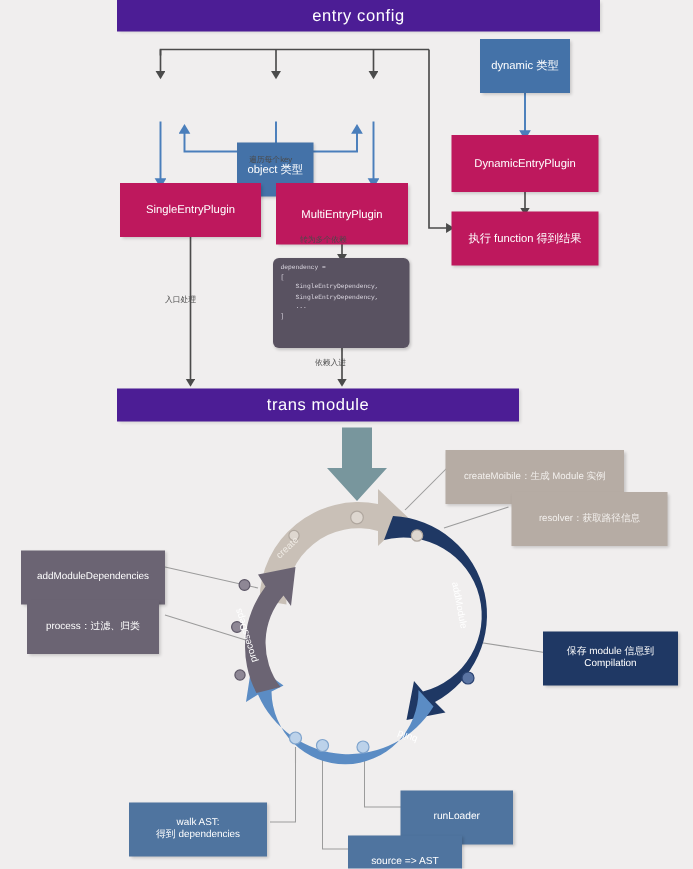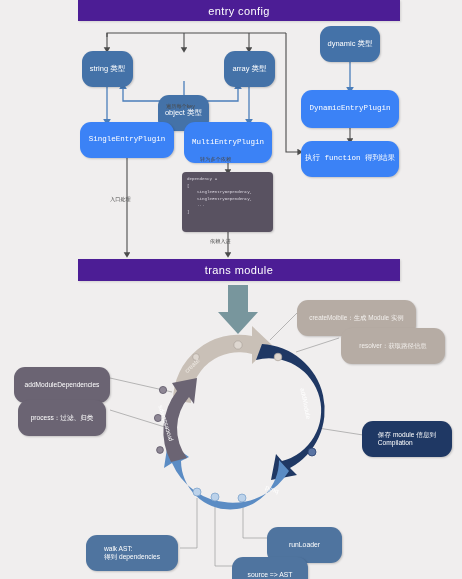--- a/index.html
+++ b/index.html
@@ -19,30 +19,31 @@
     color:#ffffff;
     display:flex;align-items:center;justify-content:center;
     font-size:11px;letter-spacing:.4px;
     box-shadow:1px 1px 2px rgba(0,0,0,.12);
   }
 
   
   .box{
     position:absolute;
     display:flex;align-items:center;justify-content:center;
-    border-radius:11px;
+    text-align:center;
+    border-radius:0;
     color:#ffffff;
     font-size:7.5px;
     line-height:1.25;
     padding:18px 3px;
     box-sizing:border-box;
     box-shadow:1px 1px 2px rgba(0,0,0,.18);
   }
   .blue{background:#4472a8;}
-  .gray{background:#3b82f6;font-family:Liberation Mono, monospace;}
+  .gray{background:#be185d;}
   .navy{background:#1f3864;}
   .slate{background:#4f749f;}
   .mauve{background:#6b6473;}
   .taupe{background:#b6aca4;color:#f2efec;}
 
   .code{
     position:absolute;
     background:#595261;
     color:#dcd8e2;
     border-radius:4px;
@@ -137,25 +138,23 @@
       <path d="M110,410 L168,428"></path>
       <path d="M363,435 L318,428"></path>
       <path d="M268,538 L243,538 L243,500"></path>
       <path d="M236,566 L215,566 L215,500"></path>
       <path d="M180,548 L197,548 L197,498"></path>
     </g>
   </svg>
 
   <div class="banner" style="left:78px;top:0px;width:322px;height:21px;">entry config</div>
 
-  <div class="banner" style="left:78px;top:259px;width:322px;height:22px;">trans module</div>
-
-  <div class="box blue" style="left:82px;top:51px;width:51px;height:30px;">string 类型</div>
+  <div class="banner" style="left:78px;top:259px;width:268px;height:22px;">trans module</div>
+
   <div class="box blue" style="left:158px;top:51px;width:51px;height:30px;margin-top:44px;">object 类型</div>
-  <div class="box blue" style="left:224px;top:51px;width:51px;height:30px;">array 类型</div>
   <div class="box blue" style="left:320px;top:26px;width:60px;height:33px;">dynamic 类型</div>
 
   <div class="box gray" style="left:80px;top:122px;width:94px;height:29px;">SingleEntryPlugin</div>
   <div class="box gray" style="left:184px;top:122px;width:88px;height:41px;">MultiEntryPlugin</div>
   <div class="box gray" style="left:301px;top:90px;width:98px;height:38px;">DynamicEntryPlugin</div>
   <div class="box gray" style="left:301px;top:141px;width:98px;height:30px;">执行 function 得到结果</div>
 
   <div class="code" style="left:182px;top:172px;width:91px;height:60px;">dependency =
 [
     SingleEntryDependency,

